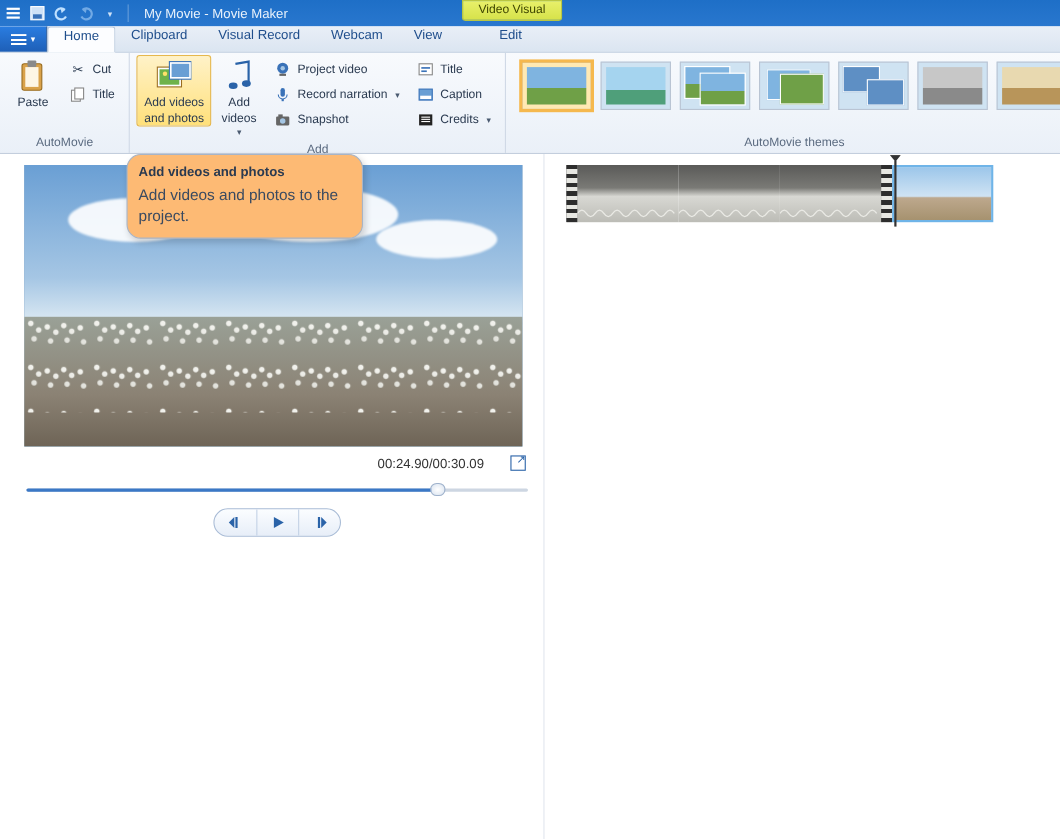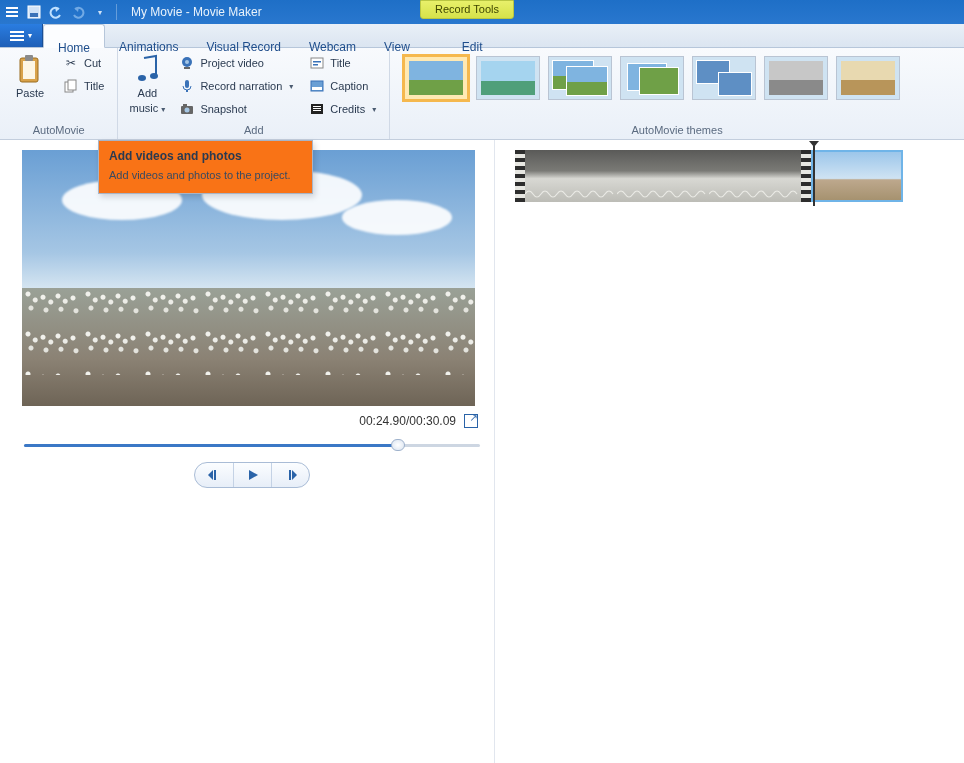--- a/index.html
+++ b/index.html
@@ -10,21 +10,21 @@
 .tbicon { width: 16px; height: 16px; display: flex; align-items: center; justify-content: center; font-size: 11px; }
 .titlebar .sep { width: 1px; height: 16px; background: rgba(255,255,255,.3); margin: 0 2px; }
 .title-text { margin-left: 6px; color: #e9f2fb; }
 .context-tab-holder { position: absolute; left: 420px; top: 0; }
 .context-badge { background: linear-gradient(#e8f06a, #d6e24a); border: 1px solid #b9c642; color: #3f4600; font-size: 11px; padding: 2px 14px 3px; border-radius: 0 0 3px 3px; }
 
 
 .tabstrip { height: 24px; background: linear-gradient(#e9eff7, #dbe5f1); display: flex; align-items: stretch; border-bottom: 1px solid #b6c6da; font-size: 12px; }
 .filebtn { background: linear-gradient(#2a7de1, #1e5fb7); color: #fff; padding: 0 10px; display: flex; align-items: center; gap: 4px; border-right: 1px solid #1a4f96; }
 .filebtn .bars { display: inline-block; width: 14px; height: 10px; background: repeating-linear-gradient(#fff 0 2px, transparent 2px 4px); }
-.tab { padding: 16px 14px 0; color: #1f4e8c; cursor: default; }
+.tab { padding: 0 14px 0; color: #1f4e8c; cursor: default; }
 .tab.active { background: #fcfdff; border: 1px solid #b6c6da; border-bottom: 1px solid #fcfdff; border-radius: 3px 3px 0 0; margin-bottom: -1px; }
 .tab.context { margin-left: 24px; }
 
 
 .ribbon { background: linear-gradient(#f8fafd, #eaf0f8); border-bottom: 1px solid #c3cedd; display: flex; height: 92px; }
 .group { border-right: 1px solid #d0d9e6; padding: 2px 6px 0; display: flex; flex-direction: column; }
 .group-body { flex: 1; display: flex; align-items: flex-start; gap: 2px; }
 .group-label { text-align: center; font-size: 11px; color: #5b6b80; padding: 2px 0 3px; }
 
 .bigbtn { display: flex; flex-direction: column; align-items: center; justify-content: flex-start; width: 48px; padding: 2px 4px 0; font-size: 11px; color: #2a3a50; text-align: center; line-height: 1.15; gap: 2px; border: 1px solid transparent; border-radius: 3px; }
@@ -35,23 +35,23 @@
 .smallcol { display: flex; flex-direction: column; gap: 1px; padding-top: 2px; }
 .smallbtn { display: flex; align-items: center; gap: 5px; font-size: 11px; color: #2a3a50; padding: 2px 6px; border: 1px solid transparent; border-radius: 2px; white-space: nowrap; }
 .smallbtn .ic { width: 16px; height: 16px; display: flex; align-items: center; justify-content: center; font-size: 12px; }
 .smallbtn .arrowd { font-size: 8px; color: #4a5a70; margin-left: 2px; }
 
 .themes { flex: 1; display: flex; align-items: flex-start; gap: 8px; padding: 6px 8px 0; position: relative; }
 .theme { width: 64px; height: 44px; border: 1px solid #b9c4d3; background: #cfe3f2; position: relative; overflow: hidden; }
 .theme.sel { outline: 3px solid #f5b84e; outline-offset: -1px; background: #ffe9b3; }
 
 
-.tooltip { position: absolute; left: 98px; top: 140px; width: 215px; background: #f97316; border: 1px solid #a8b4c6; border-radius: 0; padding: 8px 10px 10px; box-shadow: 2px 3px 6px rgba(0,0,0,.15); z-index: 20; }
+.tooltip { position: absolute; left: 115px; top: 140px; width: 215px; background: #fdba74; border: 1px solid #a8b4c6; border-radius: 13px; padding: 8px 10px 10px; box-shadow: 2px 3px 6px rgba(0,0,0,.15); z-index: 20; }
 .tooltip .tt-title { font-size: 12px; font-weight: bold; color: #2a3a50; margin-bottom: 5px; }
-.tooltip .tt-body { font-size: 11px; color: #3a4a60; line-height: 1.35; }
+.tooltip .tt-body { font-size: 14px; color: #3a4a60; line-height: 1.35; }
 
 
 .workspace { display: flex; height: calc(763px - 24px - 24px - 92px); }
 .preview-pane { width: 495px; padding: 10px 12px 0 22px; display: flex; flex-direction: column; border-right: 1px solid #e1e6ee; }
 .preview { width: 453px; height: 256px; background: #7fa4c6; position: relative; overflow: hidden; }
 .sky { position: absolute; inset: 0; background: linear-gradient(#6a9fd4 0%, #a5c6e4 40%, #d5e5f1 54%, #b7c4c9 56%, #a8b3ae 100%); }
 .cloud { position: absolute; background: rgba(255,255,255,.9); border-radius: 50%; filter: blur(1px); }
 .ground { position: absolute; left:0; right:0; bottom:0; height: 46%; background: linear-gradient(#9aa197, #8b8274 60%, #6e6456); }
 .birds { position: absolute; left:0; right:0; bottom:12%; height: 38%; background:
   radial-gradient(circle at 10% 40%, #f1f1ec 2px, transparent 3px),
@@ -60,21 +60,21 @@
   radial-gradient(circle at 48% 60%, #ecece7 2px, transparent 3px),
   radial-gradient(circle at 60% 45%, #f1f1ec 2px, transparent 3px),
   radial-gradient(circle at 72% 58%, #ecece7 2px, transparent 3px),
   radial-gradient(circle at 85% 50%, #f1f1ec 2px, transparent 3px),
   radial-gradient(circle at 15% 75%, #e3e3dd 2px, transparent 3px),
   radial-gradient(circle at 40% 80%, #e3e3dd 2px, transparent 3px),
   radial-gradient(circle at 65% 78%, #e3e3dd 2px, transparent 3px),
   radial-gradient(circle at 90% 82%, #e3e3dd 2px, transparent 3px);
   background-size: 60px 40px; }
 
-.time-row { display: flex; justify-content: flex-end; align-items: flex-end; gap: 8px; padding: 8px 4px 4px 0; font-size: 12px; color: #333; }
+.time-row { display: flex; justify-content: flex-end; align-items: flex-end; gap: 24px; padding: 8px 4px 4px 0; font-size: 12px; color: #333; }
 .fs-icon { width: 14px; height: 14px; border: 1px solid #2a63a8; position: relative; }
 .fs-icon::after { content: "↗"; position: absolute; right: -1px; top: -3px; font-size: 10px; color: #2a63a8; }
 
 .seek { margin: 6px 2px 10px; position: relative; height: 14px; }
 .seek-track { position: absolute; left: 0; right: 0; top: 6px; height: 3px; background: #cdd6e2; border-radius: 2px; }
 .seek-fill { position: absolute; left: 0; top: 6px; height: 3px; background: #3b78c6; border-radius: 2px; }
 .seek-thumb { position: absolute; top: 1px; width: 14px; height: 12px; background: radial-gradient(#fff,#d8e2ef); border: 1px solid #9fb2cc; border-radius: 7px; transform: translateX(-50%); }
 
 .controls { display: flex; justify-content: center; }
 .ctrlgroup { display: flex; border: 1px solid #a9bcd6; border-radius: 14px; overflow: hidden; background: linear-gradient(#fbfdff, #e7eef8); }
@@ -121,31 +121,31 @@
   <div class="tbicon" style="opacity:.5">
       <svg width="14" height="14">
         <path d="M4 4 A5 5 0 1 1 3 10" fill="none" stroke="#bfe0ff" stroke-width="2"></path>
         <path d="M8 2 L4 4 L7 7 Z" fill="#bfe0ff"></path>
       </svg>
     </div>
   <div class="tbicon" style="font-size:8px;color:#cfe2f7;">▾</div>
   <div class="sep"></div>
   <div class="title-text">My Movie - Movie Maker</div>
   <div class="context-tab-holder">
-      <div class="context-badge">Record Tools</div>
+      <div class="context-badge">Video Visual</div>
     </div>
 </div>
 
 <div class="tabstrip">
   <div class="filebtn">
       <span class="bars"></span>
       <span style="font-size:8px;">▾</span>
     </div>
   <div class="tab active">Home</div>
-  <div class="tab">Animations</div>
+  <div class="tab">Clipboard</div>
   <div class="tab">Visual Record</div>
   <div class="tab">Webcam</div>
   <div class="tab">View</div>
   <div class="tab context">Edit</div>
 </div>
 
 <div class="ribbon">
 
   <div class="group">
     <div class="group-body">
@@ -173,30 +173,43 @@
             </span>
             <span>Title</span>
           </div>
       </div>
     </div>
     <div class="group-label">AutoMovie</div>
   </div>
 
   <div class="group">
     <div class="group-body">
+      <div class="bigbtn highlight" style="width:68px;">
+        <span class="ic">
+            <svg width="34" height="28">
+              <rect x="1" y="6" width="22" height="18" fill="#fff" stroke="#9a6d20"></rect>
+              <rect x="3" y="8" width="18" height="14" fill="#6fb24a"></rect>
+              <circle cx="8" cy="12" r="2" fill="#ffe06a"></circle>
+              <rect x="12" y="1" width="20" height="16" fill="#fff" stroke="#3a72b8"></rect>
+              <rect x="14" y="3" width="16" height="12" fill="#6a9fd4"></rect>
+            </svg>
+          </span>
+        <span>Add videos</span>
+        <span>and photos</span>
+      </div>
       <div class="bigbtn" style="width:46px;">
         <span class="ic">
             <svg width="26" height="30">
               <path d="M10 4 L22 2 V20" stroke="#2a63a8" stroke-width="2" fill="none"></path>
               <ellipse cx="8" cy="24" rx="4" ry="3" fill="#2a63a8"></ellipse>
               <ellipse cx="20" cy="22" rx="4" ry="3" fill="#2a63a8"></ellipse>
             </svg>
           </span>
         <span>Add</span>
-        <span><span>music</span> <span class="arrowd">▾</span></span>
+        <span><span>videos</span> <span class="arrowd">▾</span></span>
       </div>
       <div class="smallcol">
         <div class="smallbtn">
             <span class="ic">
               <svg width="14" height="14">
                 <circle cx="7" cy="6" r="5" fill="#3a72b8"></circle>
                 <circle cx="7" cy="6" r="2" fill="#a5c6e4"></circle>
                 <rect x="4" y="11" width="6" height="2" fill="#666"></rect>
               </svg>
             </span>

